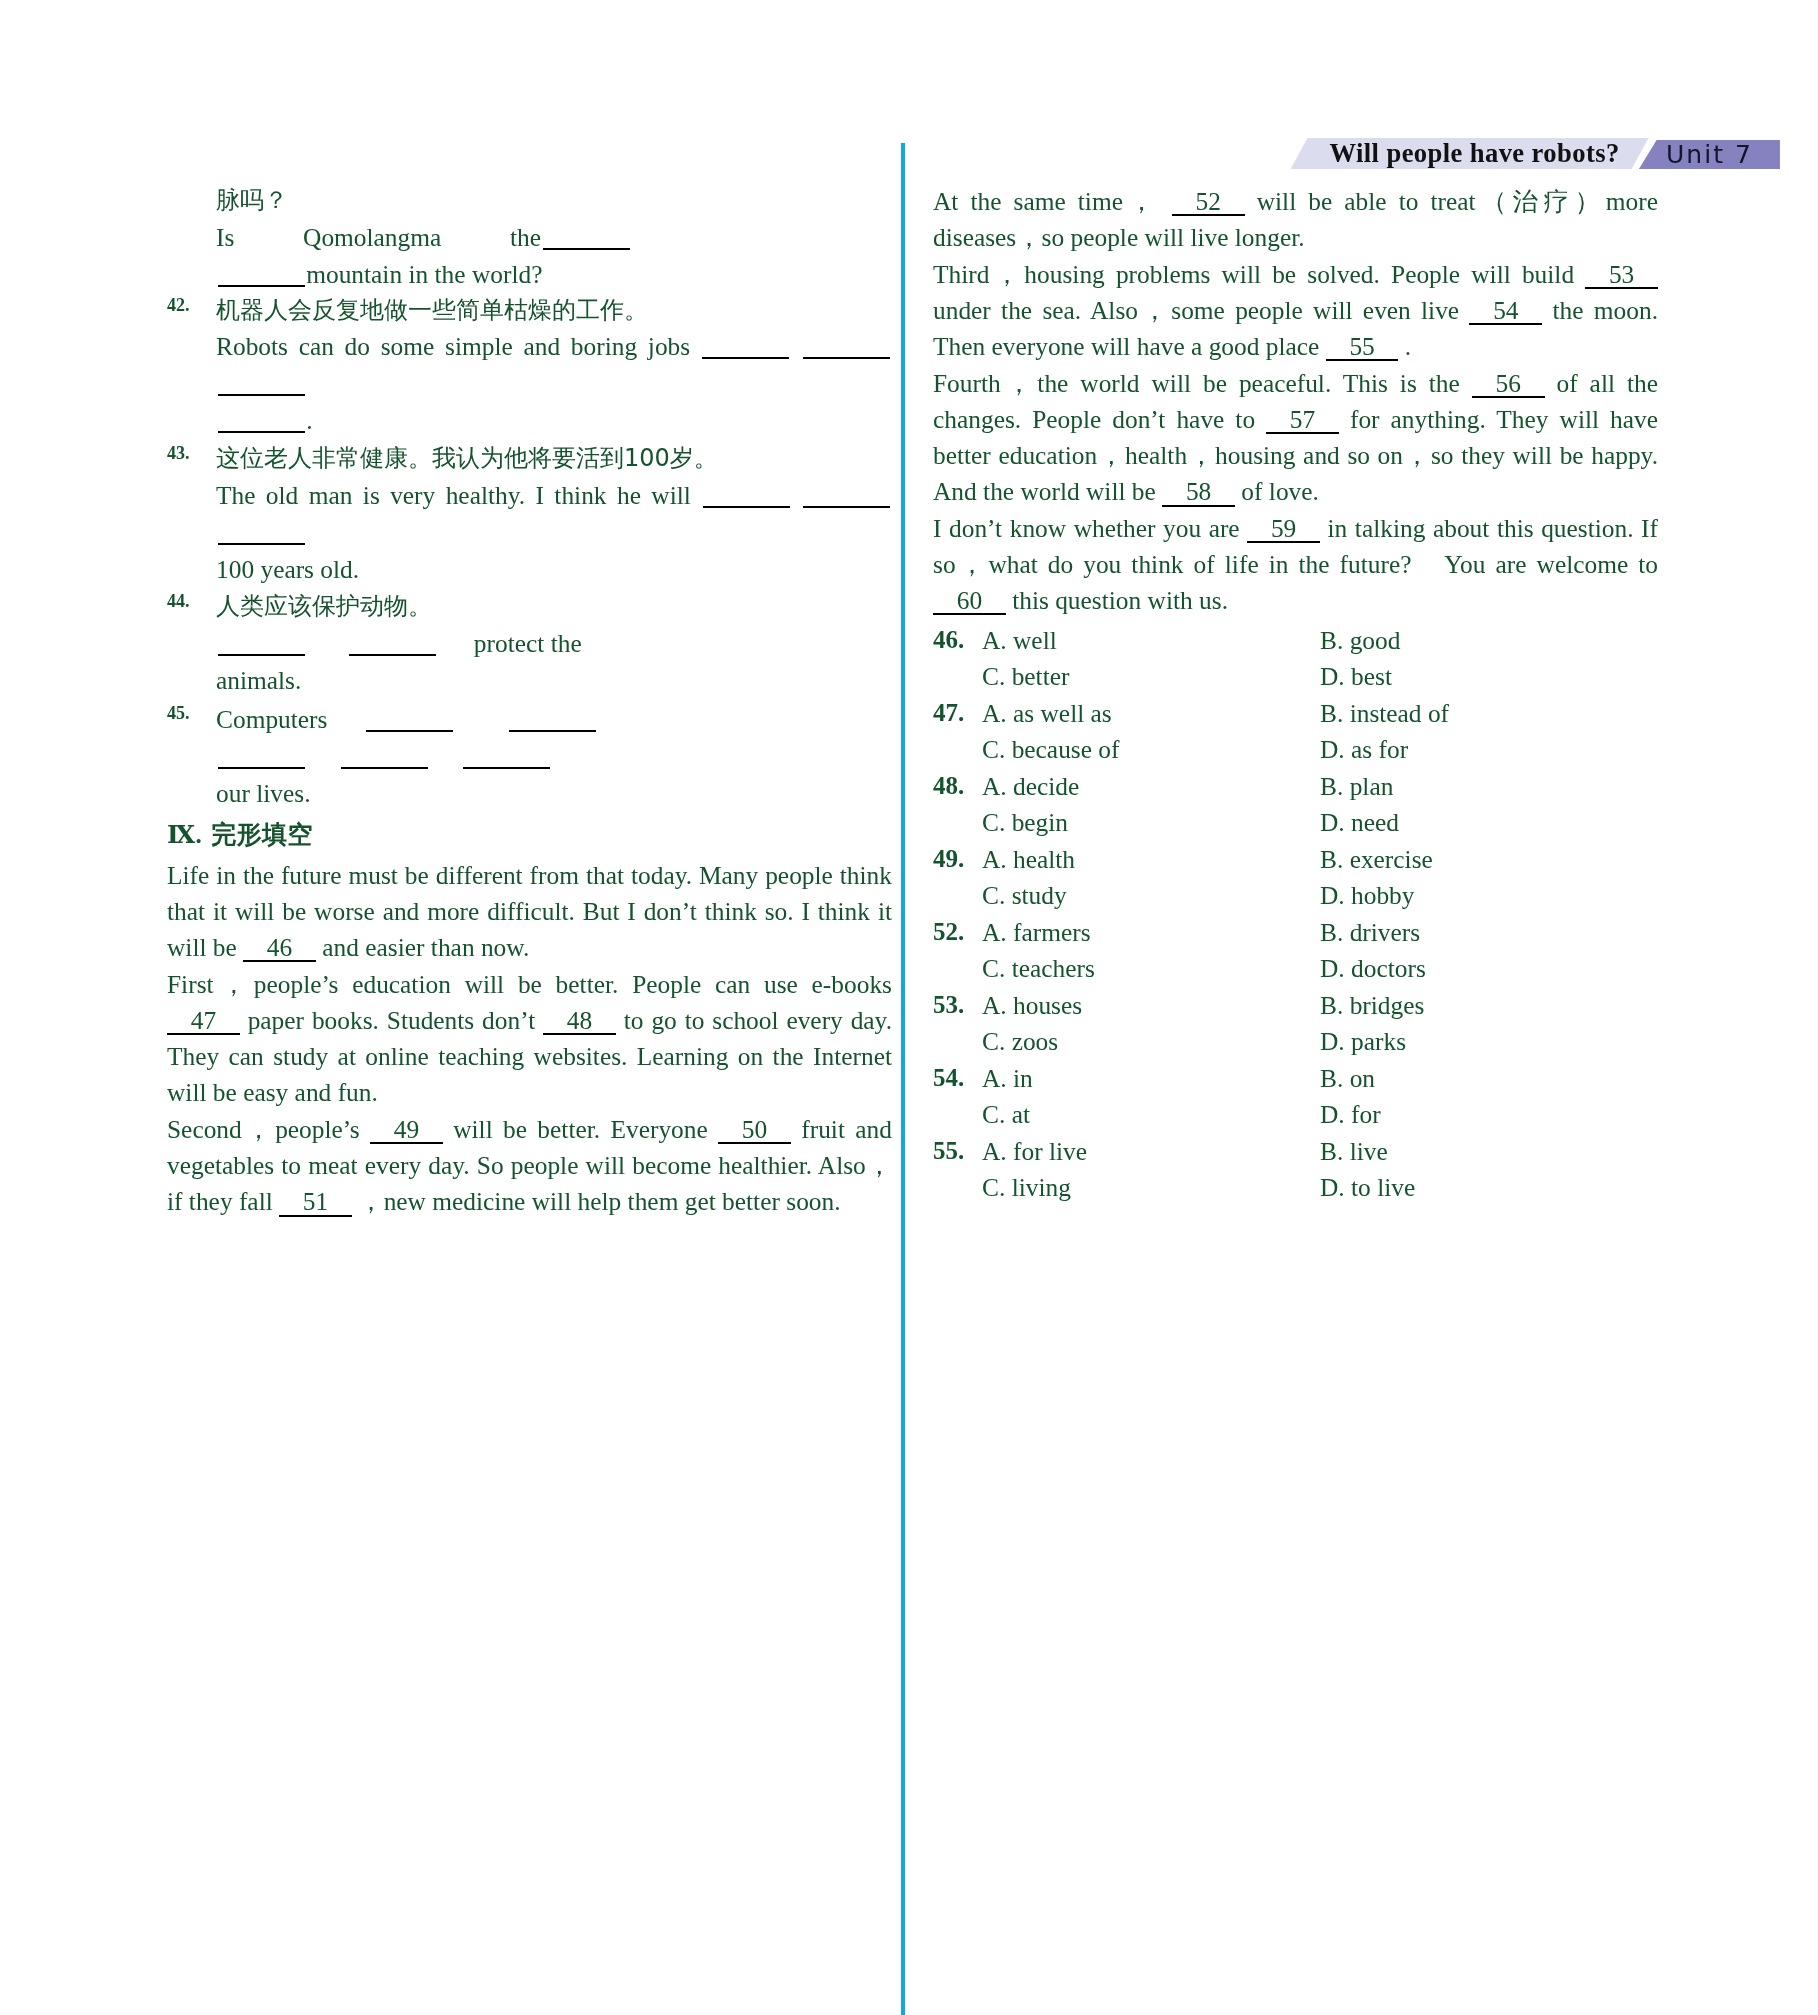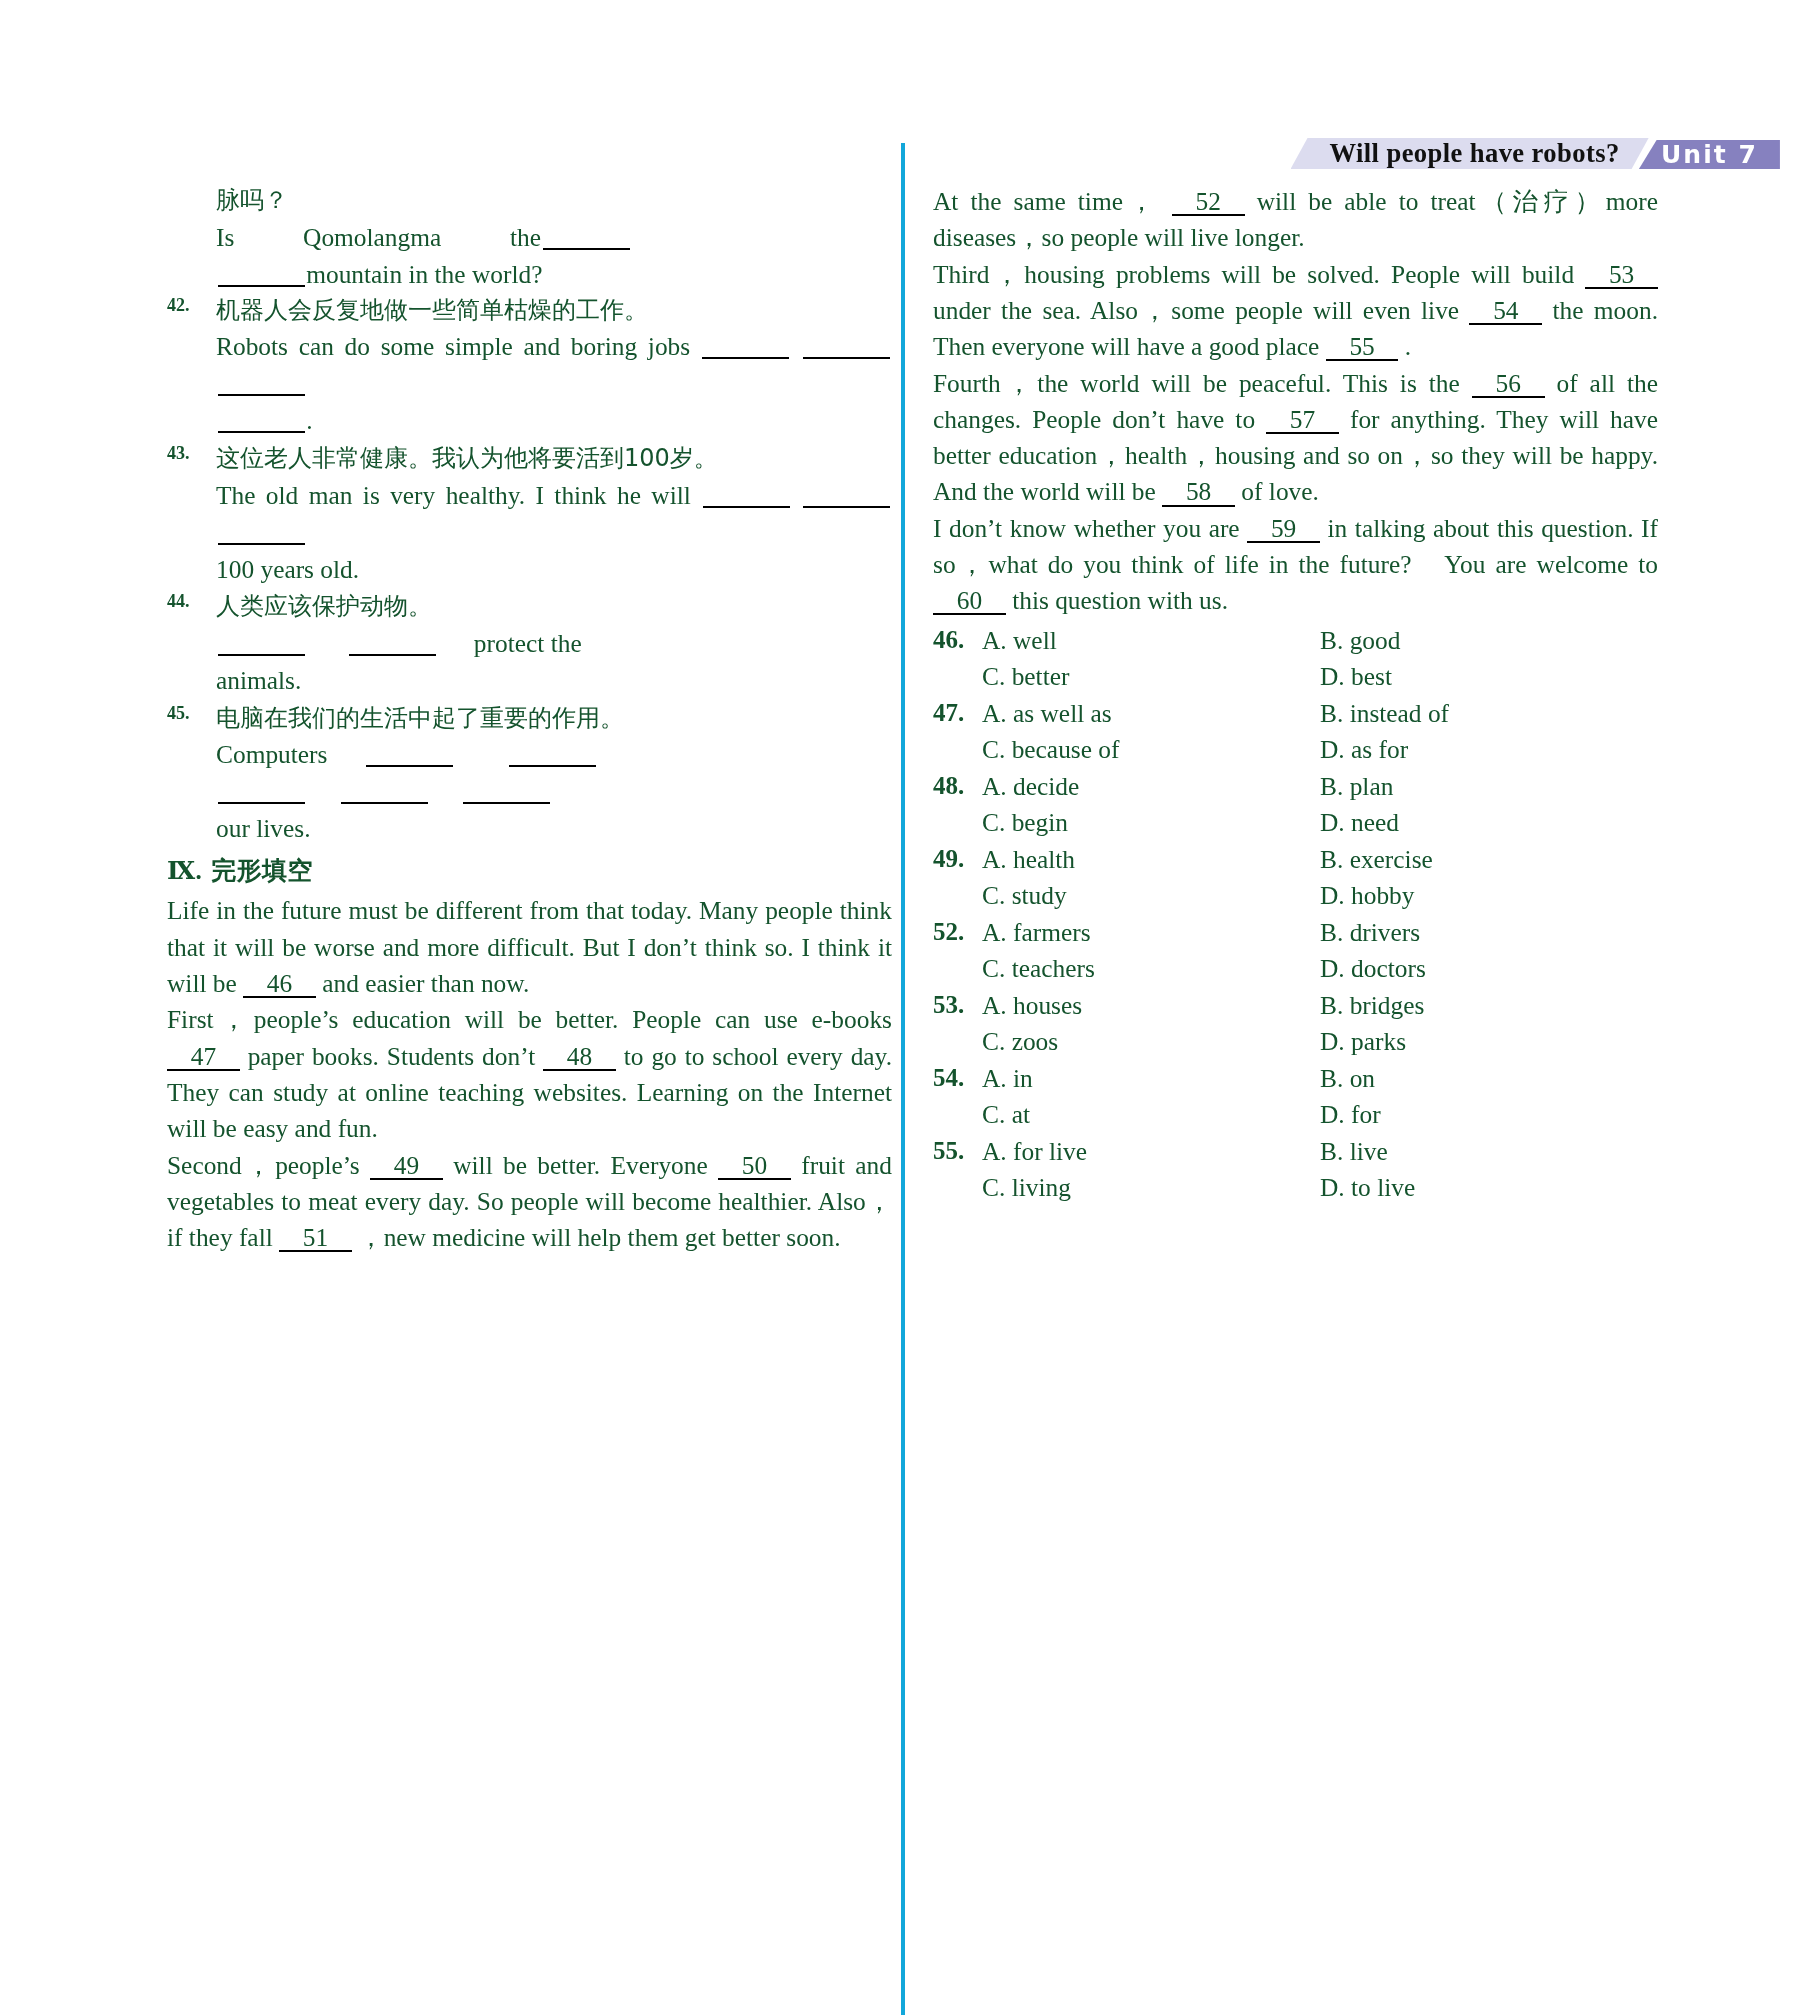--- a/index.html
+++ b/index.html
@@ -47,23 +47,23 @@
     display: flex;
     align-items: center;
     justify-content: center;
     min-width: 141px;
     margin-left: -9.7px;
     -webkit-clip-path: polygon(17.7px 0, 100% 0, 100% 100%, 0 100%);
     clip-path: polygon(17.7px 0, 100% 0, 100% 100%, 0 100%);
   }
   .header-unit-text {
     font-family: "DejaVu Sans", "Liberation Sans", sans-serif;
-    font-weight: bold;
+    font-weight: normal;
     font-size: 25px;
-    color: #ffffff;
+    color: #0f172a;
     letter-spacing: 2px;
     white-space: nowrap;
   }
   .header-endbar {
     width: 5.2px;
     background: #8681bf;
     margin-left: 8.9px;
   }
 
   
@@ -242,21 +242,20 @@
         <span style="display:inline-block;width:28px"></span>
         <span class="blank"></span>
         <span style="display:inline-block;width:24px"></span>
         <span>protect the</span><br>
         <span>animals.</span>
       </div>
     </div>
 
     <div class="item">
       <span class="item-num">45.</span>
-      <div class="item-cn">电脑在我们的生活中起了重要的作用。</div>
       <div class="item-en">
         <span>Computers</span>
         <span style="display:inline-block;width:24px"></span>
         <span class="blank"></span>
         <span style="display:inline-block;width:40px"></span>
         <span class="blank"></span><br>
         <span class="blank"></span>
         <span style="display:inline-block;width:20px"></span>
         <span class="blank"></span>
         <span style="display:inline-block;width:20px"></span>

